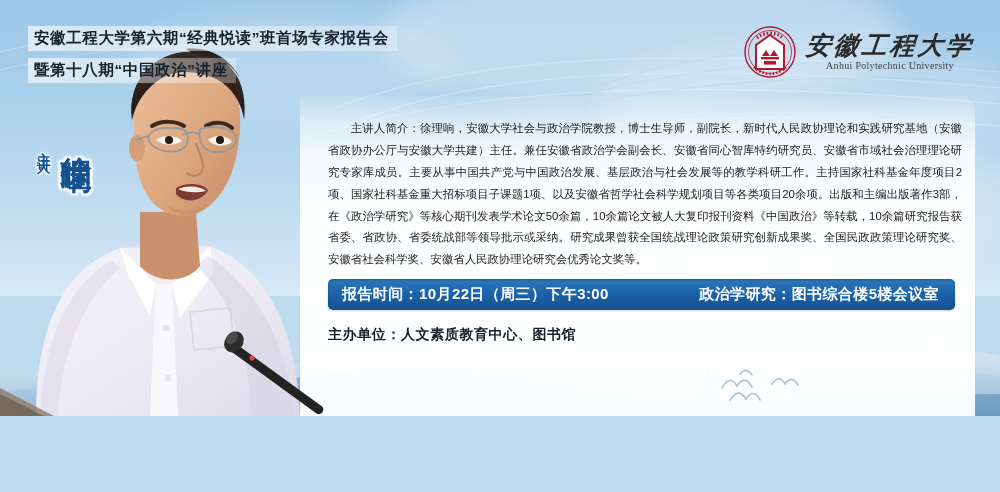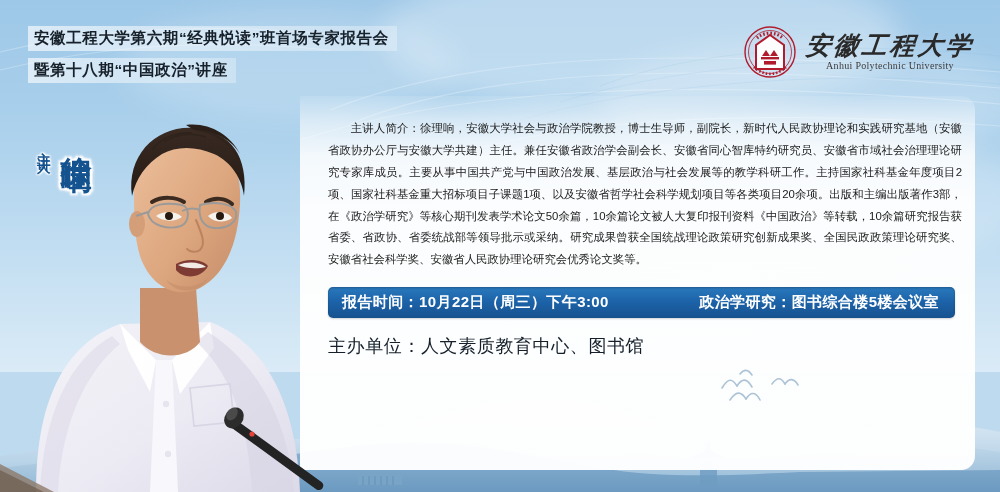--- a/index.html
+++ b/index.html
@@ -3,21 +3,21 @@
 <meta charset="utf-8">
 <title>讲座海报</title>
 <style>
   html,body{margin:0;padding:0;}
   body{
     width:1000px;height:492px;overflow:hidden;
     font-family:"Liberation Sans","DejaVu Sans",sans-serif;
     background:#bcdcf2;
   }
   .poster{
-    position:relative;width:1000px;height:492px;overflow:hidden;
+    position:relative;width:1000px;height:416px;overflow:hidden;
     background:linear-gradient(180deg,#9ec8e8 0%,#a8cfeb 22%,#bfdcf1 48%,#d3e7f5 68%,#e3f0f9 84%,#cfe4f4 100%);
   }
   
   .cloud{position:absolute;border-radius:50%;filter:blur(14px);pointer-events:none;}
   .c1{left:380px;top:-40px;width:520px;height:150px;background:rgba(255,255,255,.30);}
   .c2{left:600px;top:40px;width:420px;height:120px;background:rgba(255,255,255,.22);}
   .c3{left:120px;top:10px;width:340px;height:110px;background:rgba(255,255,255,.18);}
   .c4{left:430px;top:120px;width:600px;height:160px;background:rgba(255,255,255,.20);}
 
   
@@ -73,32 +73,32 @@
     line-height:1.2;white-space:nowrap;
     text-shadow:0 0 2px #ffffff,1px 1px 1px #ffffff,-1px 1px 1px #ffffff,1px -1px 1px #ffffff,-1px -1px 1px #ffffff;
     margin:0 0 14px 4px;
   }
   .bio{
     font-size:11.4px;color:#1b1b1b;line-height:1.92;text-align:justify;
     text-justify:inter-ideograph;text-indent:2em;margin:0 6px 0 0;font-weight:500;
   }
 
   .infobar{
-    margin-top:16px;height:31px;border-radius:5px;
+    margin-top:8px;height:31px;border-radius:5px;
     background:linear-gradient(180deg,#2a79bd 0%,#1c62a8 48%,#17528f 100%);
     box-shadow:0 1px 2px rgba(0,0,0,.25) inset,0 1px 2px rgba(0,0,0,.18);
     display:flex;align-items:center;color:#fff;font-size:15px;font-weight:bold;
     padding:0 14px;letter-spacing:.4px;width:627px;box-sizing:border-box;
   }
   .infobar .time{white-space:nowrap;}
   .infobar .spacer{flex:1;min-width:16px;}
   .infobar .place{white-space:nowrap;margin-right:2px;}
 
   .orgs{margin-top:16px;}
-  .orgs .row{font-size:18px;font-weight:normal;color:#15202b;letter-spacing:.6px;margin-bottom:16px;}
+  .orgs .row{font-size:14px;font-weight:bold;color:#15202b;letter-spacing:.6px;margin-bottom:16px;}
 
   
   .birds{position:absolute;left:716px;top:368px;z-index:14;opacity:.55;}
 </style>
 </head>
 <body>
 
 <div class="poster">
 
   <div class="cloud c1"></div>

